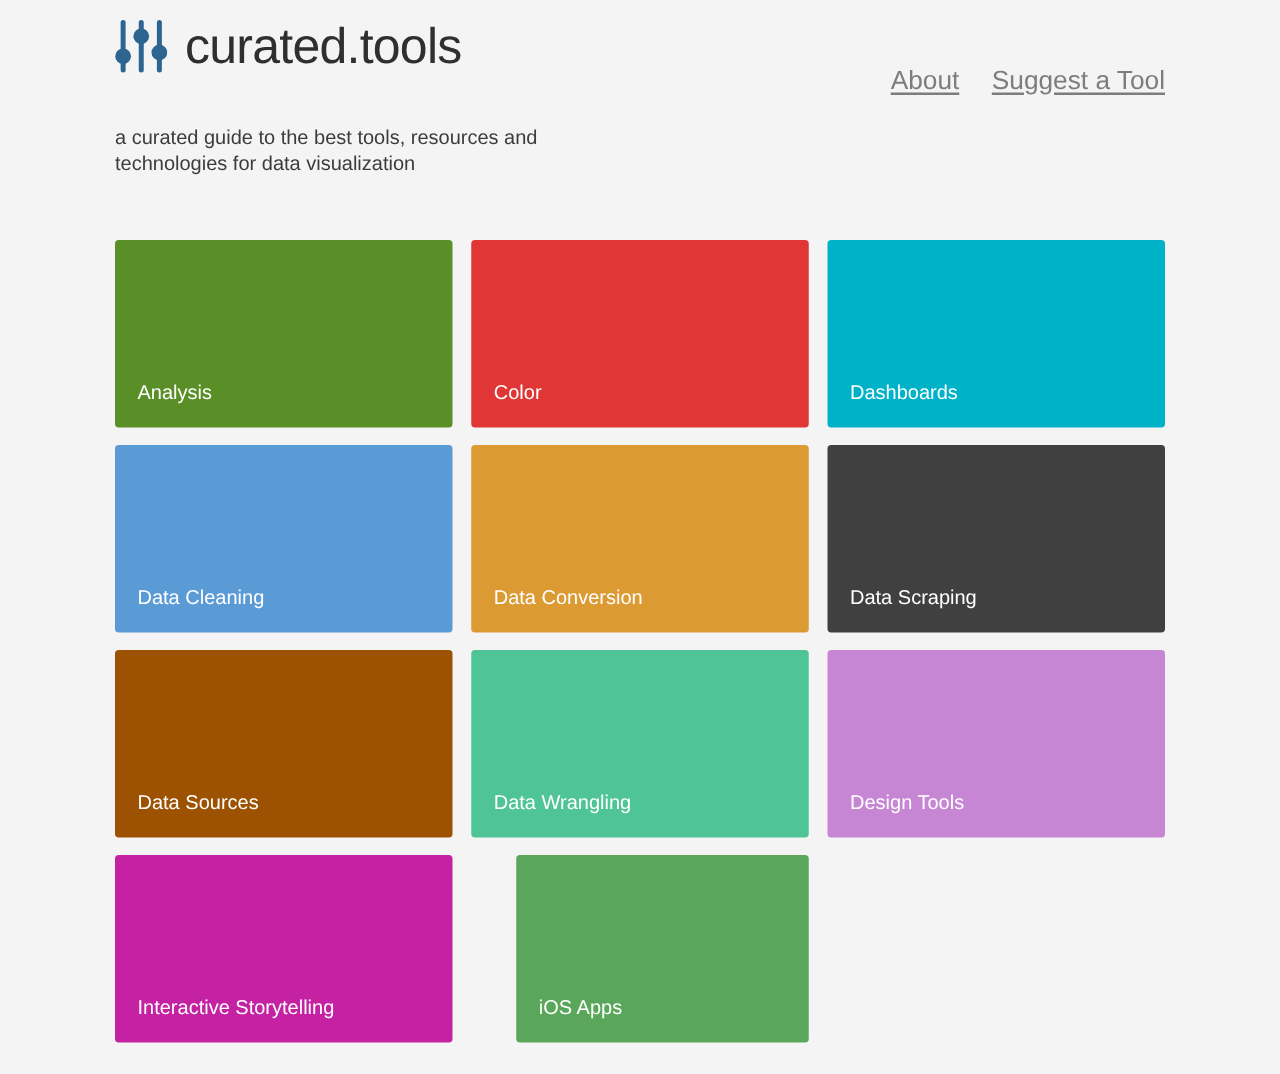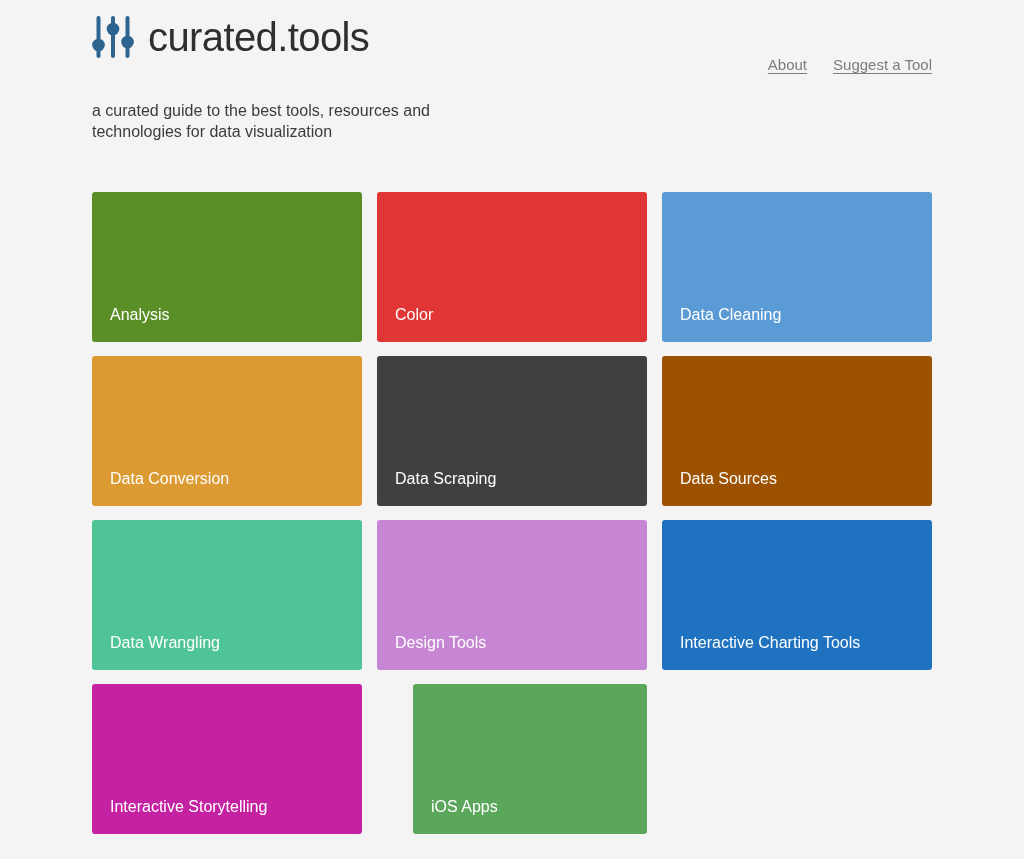--- a/index.html
+++ b/index.html
@@ -55,21 +55,21 @@
   .nav {
     position: absolute;
     right: 92px;
     top: 54px;
     display: flex;
     gap: 26px;
     align-items: baseline;
   }
 
   .nav-link {
-    font-size: 15px;
+    font-size: 21px;
     line-height: 22px;
     color: #7d7d7d;
     text-decoration: underline;
     text-underline-offset: 3px;
     cursor: pointer;
     white-space: nowrap;
   }
 
   
   .tagline {
@@ -141,41 +141,41 @@
 
   <p class="tagline">a curated guide to the best tools, resources and technologies for data visualization</p>
 
   <main class="grid">
     <a class="tile" style="background-color: rgb(90, 143, 39); text-align: center;">
         <span class="tile-label">Analysis</span>
       </a>
     <a class="tile" style="background-color: rgb(224, 54, 54);">
         <span class="tile-label">Color</span>
       </a>
+    <a class="tile" style="background-color: rgb(0, 178, 200);">
+        <span class="tile-label">Dashboards</span>
+      </a>
     <a class="tile" style="background-color: rgb(91, 155, 213); padding-left: 16px;">
         <span class="tile-label">Data Cleaning</span>
       </a>
     <a class="tile" style="background-color: rgb(220, 154, 51);">
         <span class="tile-label">Data Conversion</span>
       </a>
     <a class="tile" style="background-color: #404040;">
         <span class="tile-label">Data Scraping</span>
       </a>
     <a class="tile" style="background-color: rgb(156, 82, 0);">
         <span class="tile-label">Data Sources</span>
       </a>
     <a class="tile" style="background-color: rgb(78, 196, 151);">
         <span class="tile-label">Data Wrangling</span>
       </a>
     <a class="tile" style="background-color: rgb(198, 134, 212);">
         <span class="tile-label">Design Tools</span>
       </a>
-    <a class="tile" style="background-color: rgb(31, 114, 191);">
-        <span class="tile-label">Interactive Charting Tools</span>
-      </a>
     <a class="tile" style="background-color: rgb(196, 33, 163);">
         <span class="tile-label">Interactive Storytelling</span>
       </a>
     <a class="tile" style="background-color: rgb(90, 167, 92); margin-left: 36px;">
         <span class="tile-label">iOS Apps</span>
       </a>
   </main>
 
 </div>
 

